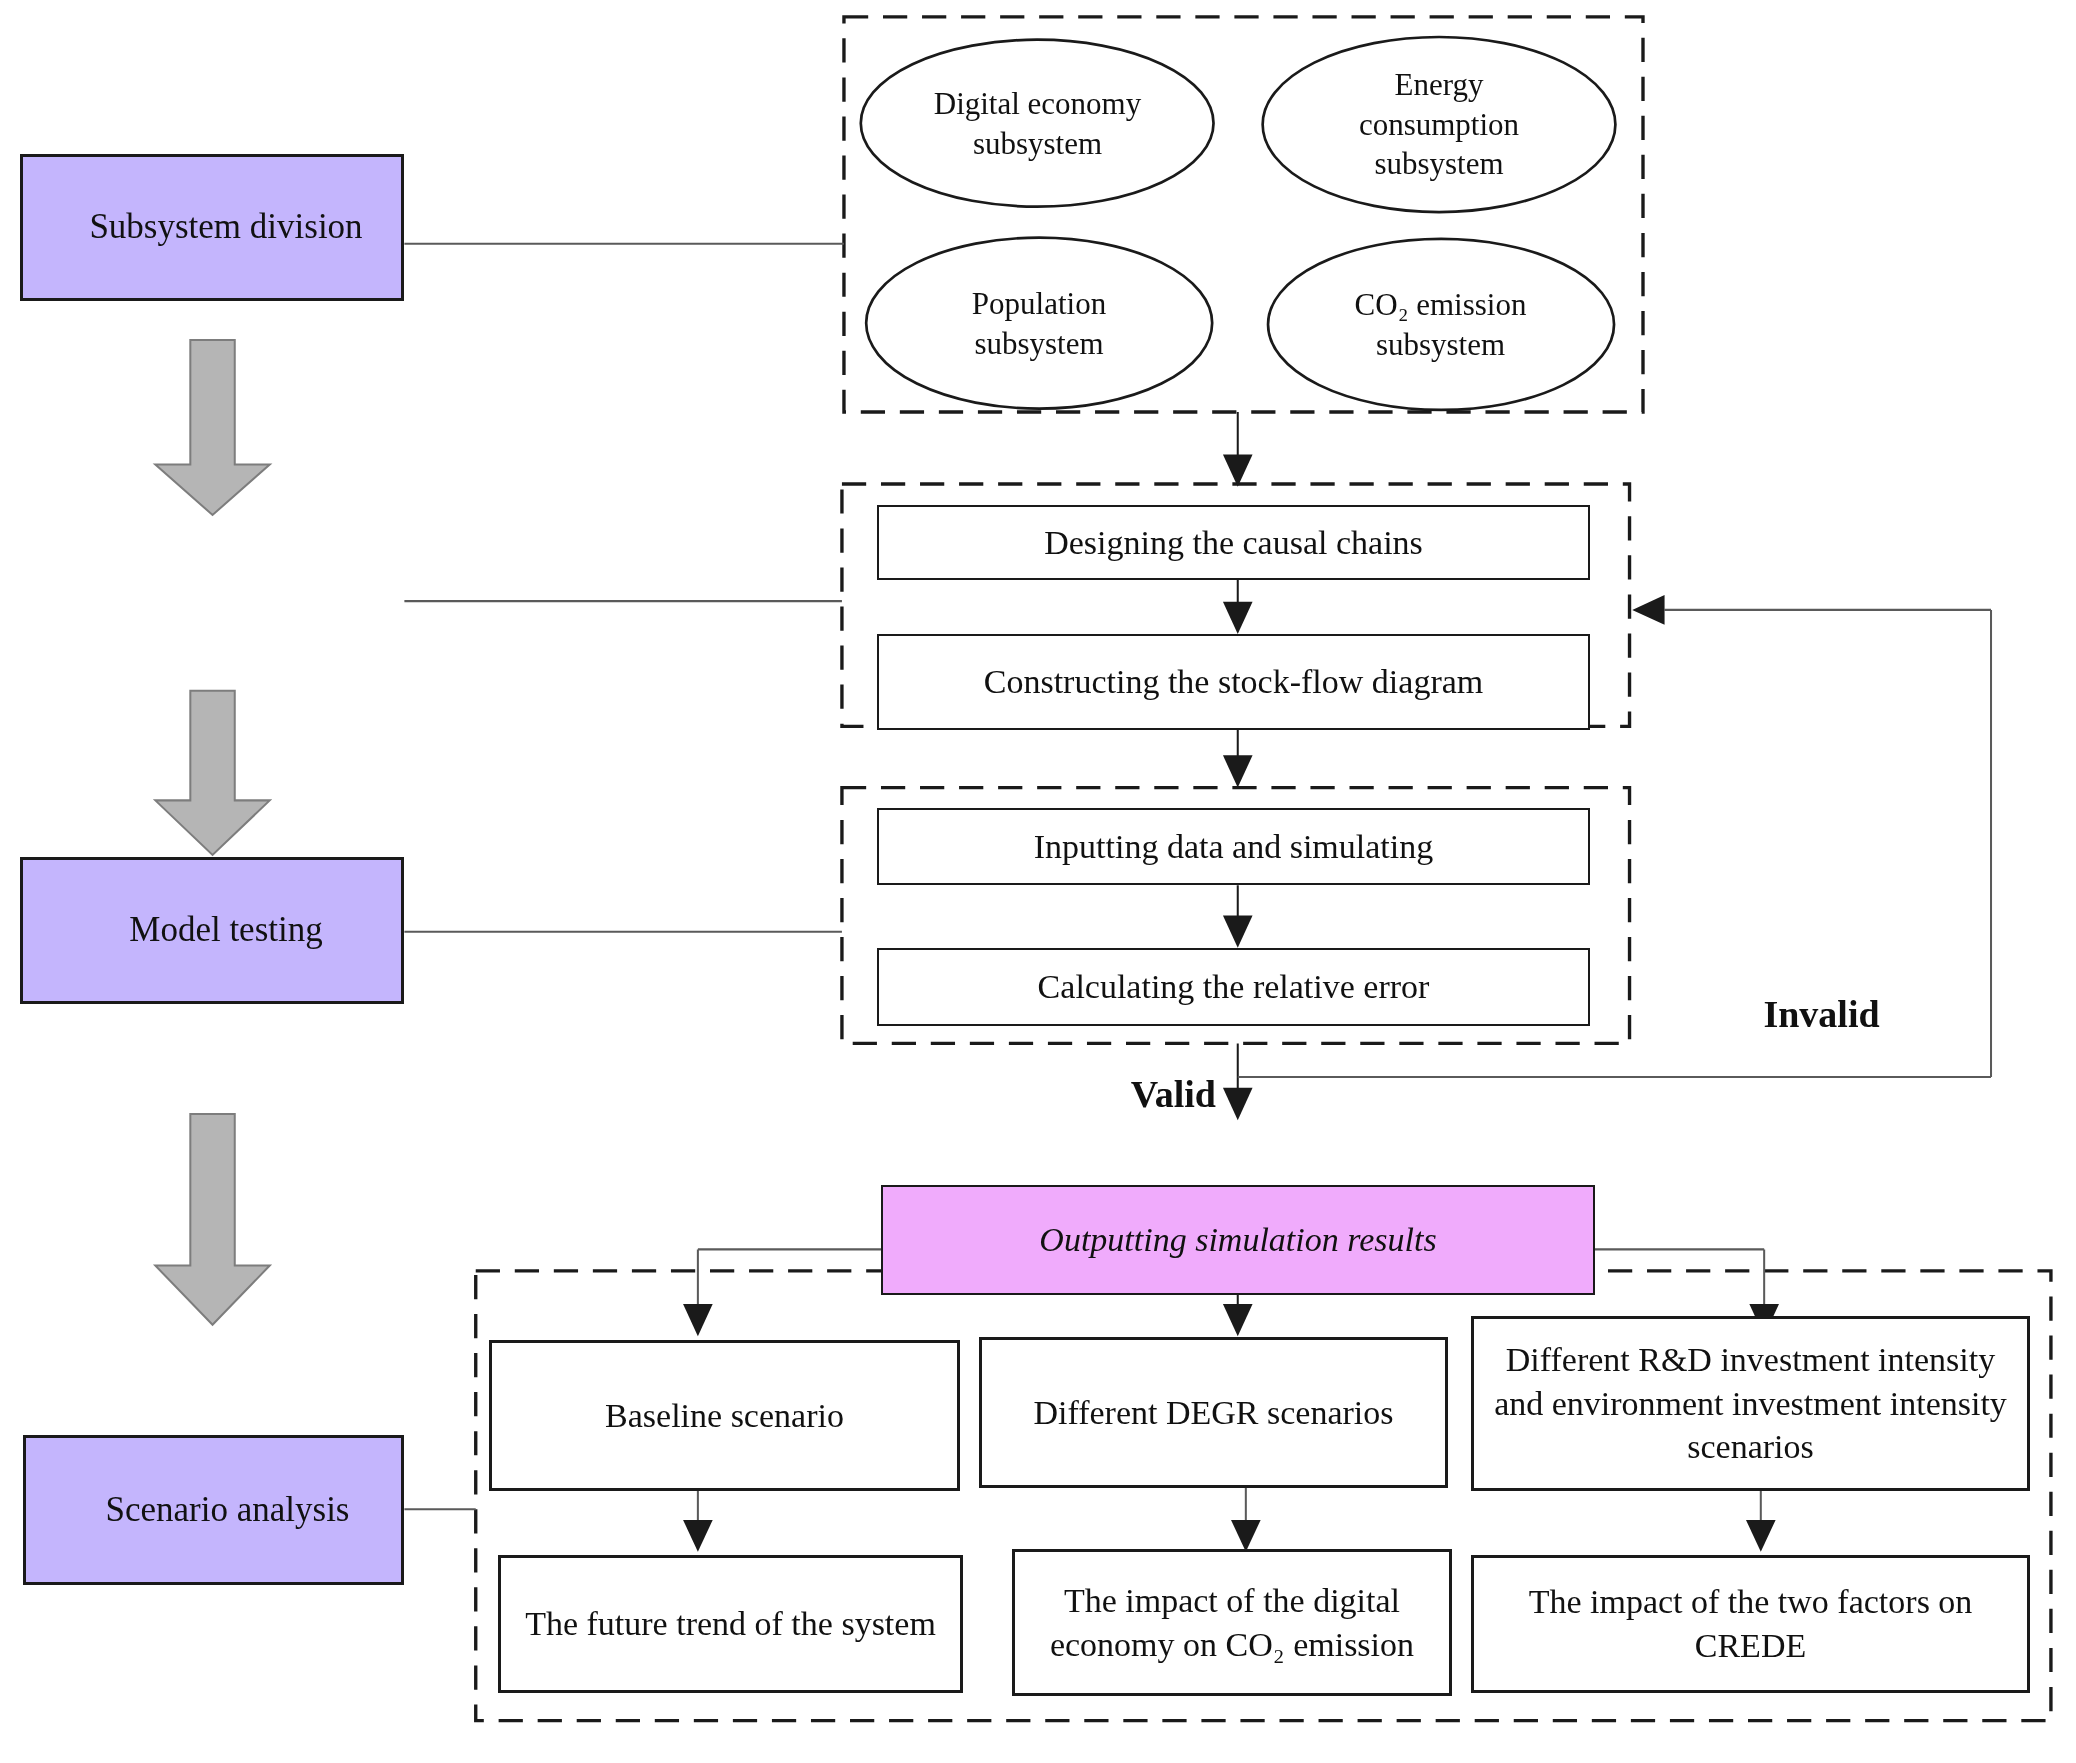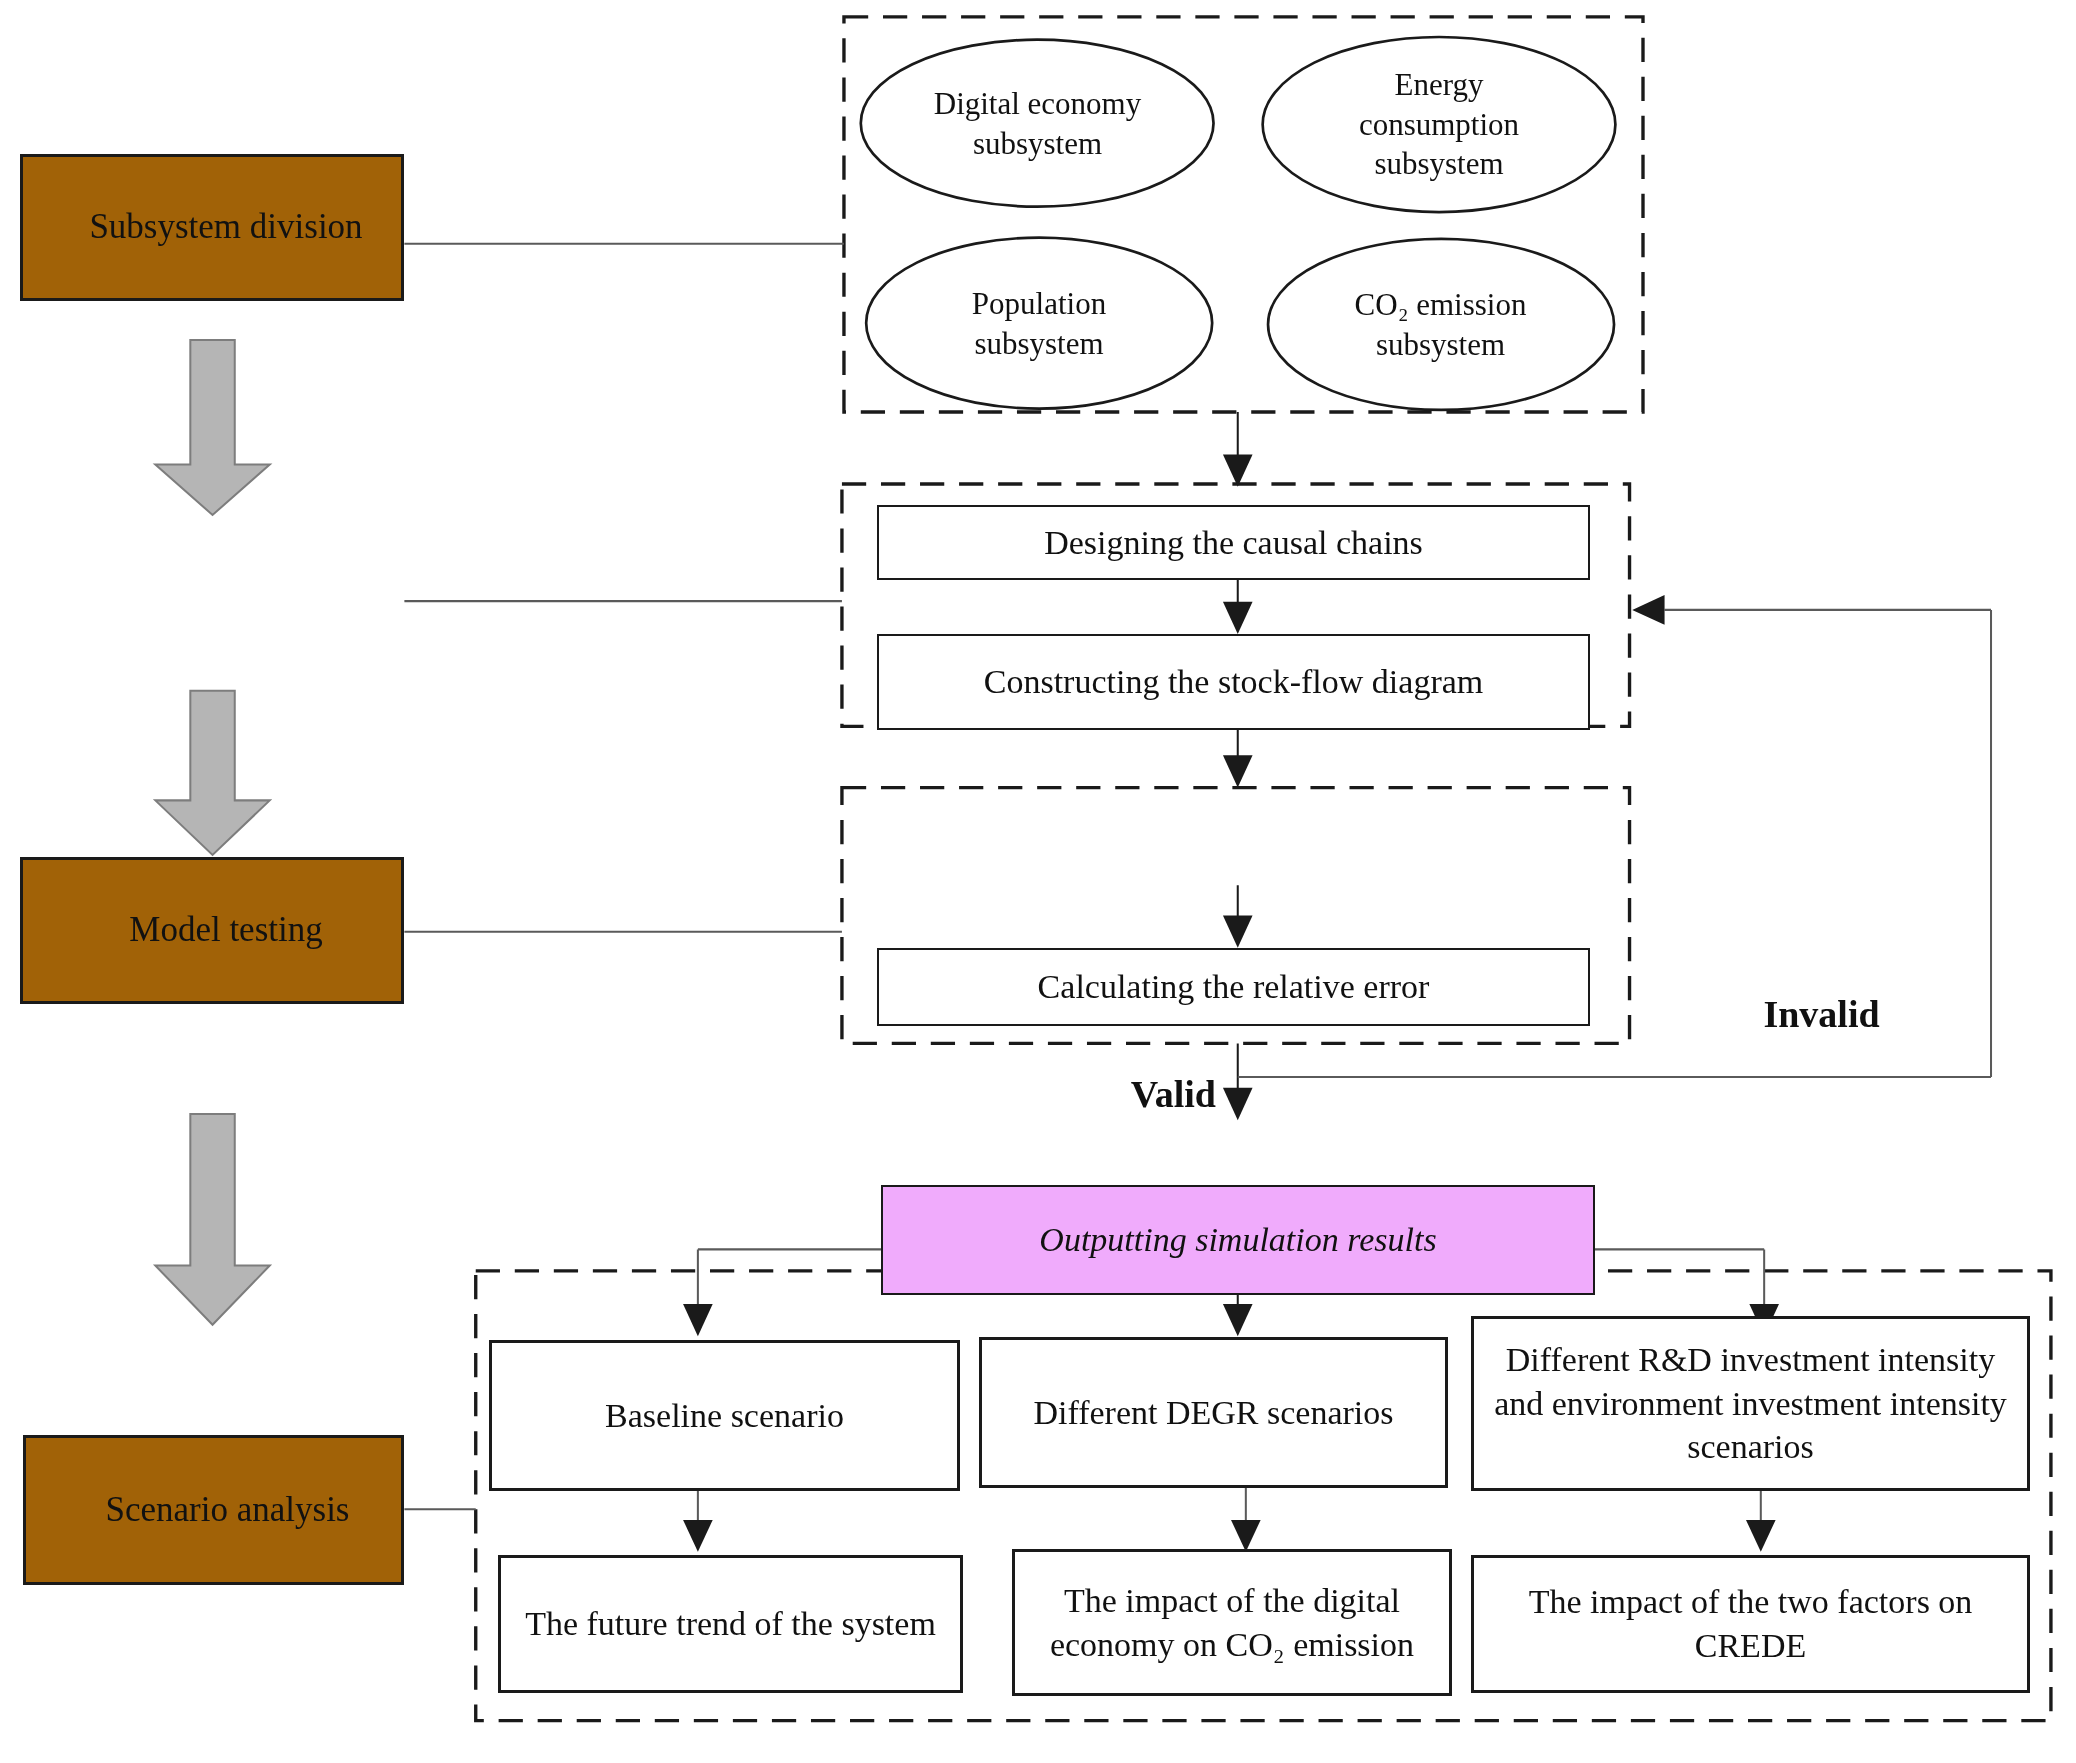--- a/index.html
+++ b/index.html
@@ -14,21 +14,21 @@
   #shape-layer{position:absolute;left:0;top:0;width:2077px;height:1763px;}
   .txtbox{
     position:absolute;
     display:flex;align-items:center;justify-content:center;
     text-align:center;
     box-sizing:border-box;
     line-height:1.28;
   }
   
   .stagebox{
-    border:3.4px solid #1a1a1a;background:#a16207;
+    border:3.4px solid #1a1a1a;background:#c4b5fd;
     font-size:35px;
     padding-left:28px;
   }
   .stage1{left:20px;top:154px;width:384px;height:147px;}
   .stage2{left:20px;top:525px;width:384px;height:147px;}
   .stage3{left:20px;top:857px;width:384px;height:147px;}
   .stage4{left:23px;top:1435px;width:381px;height:150px;}
   
   .ellipse-label{font-size:31px;background:transparent;}
   .el1{left:896px;top:54px;width:283px;height:139px;}
@@ -130,20 +130,23 @@
     <span>CO₂ emission subsystem</span>
   </div>
 
   <div class="txtbox stepbox step-designing">
     <span>Designing the causal chains</span>
   </div>
   <div class="txtbox stepbox step-constructing">
     <span>Constructing the stock-flow diagram</span>
   </div>
 
+  <div class="txtbox stepbox step-inputting">
+    <span>Inputting data and simulating</span>
+  </div>
   <div class="txtbox stepbox step-calculating">
     <span>Calculating the relative error</span>
   </div>
 
   <div class="txtbox flowlabel valid-label">
     <span>Valid</span>
   </div>
   <div class="txtbox flowlabel invalid-label">
     <span>Invalid</span>
   </div>

